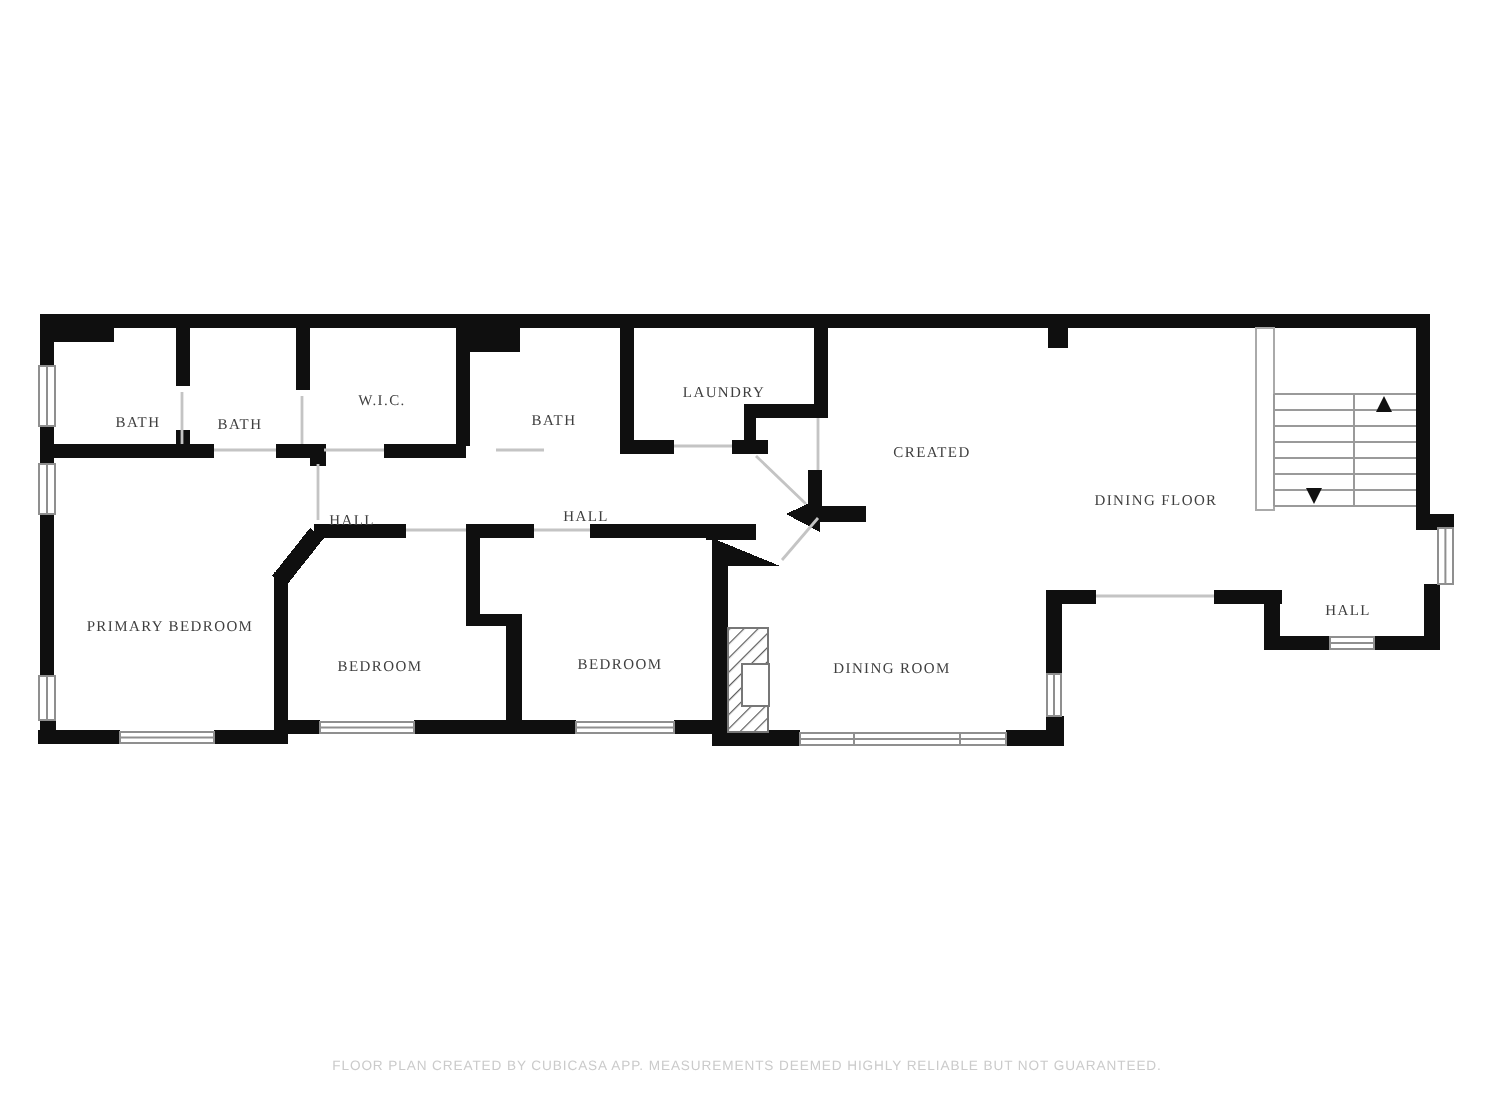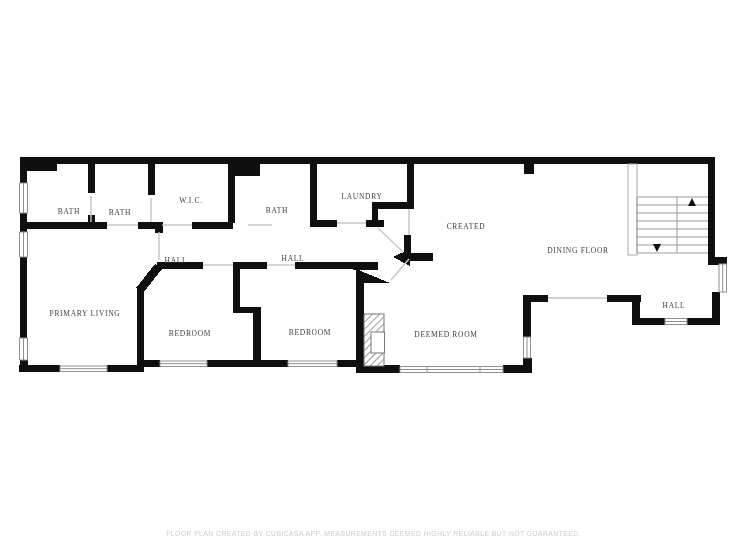--- a/index.html
+++ b/index.html
@@ -166,21 +166,21 @@
 
   <div class="room-label" style="left:69px;top:199px">BATH</div>
   <div class="room-label" style="left:120px;top:200px">BATH</div>
   <div class="room-label" style="left:191px;top:188px">W.I.C.</div>
   <div class="room-label" style="left:277px;top:198px">BATH</div>
   <div class="room-label" style="left:362px;top:184px">LAUNDRY</div>
   <div class="room-label" style="left:176px;top:248px">HALL</div>
   <div class="room-label" style="left:293px;top:246px">HALL</div>
   <div class="room-label" style="left:466px;top:214px">CREATED</div>
   <div class="room-label" style="left:578px;top:238px">DINING FLOOR</div>
-  <div class="room-label" style="left:85px;top:301px">PRIMARY LIVING</div>
+  <div class="room-label" style="left:85px;top:301px">PRIMARY BEDROOM</div>
   <div class="room-label" style="left:190px;top:321px">BEDROOM</div>
   <div class="room-label" style="left:310px;top:320px">BEDROOM</div>
-  <div class="room-label" style="left:446px;top:322px">DEEMED ROOM</div>
+  <div class="room-label" style="left:446px;top:322px">DINING ROOM</div>
   <div class="room-label" style="left:674px;top:293px">HALL</div>
 
   <div class="disclaimer">FLOOR PLAN CREATED BY CUBICASA APP. MEASUREMENTS DEEMED HIGHLY RELIABLE BUT NOT GUARANTEED.</div>
 
 </div>
 
 </body></html>

